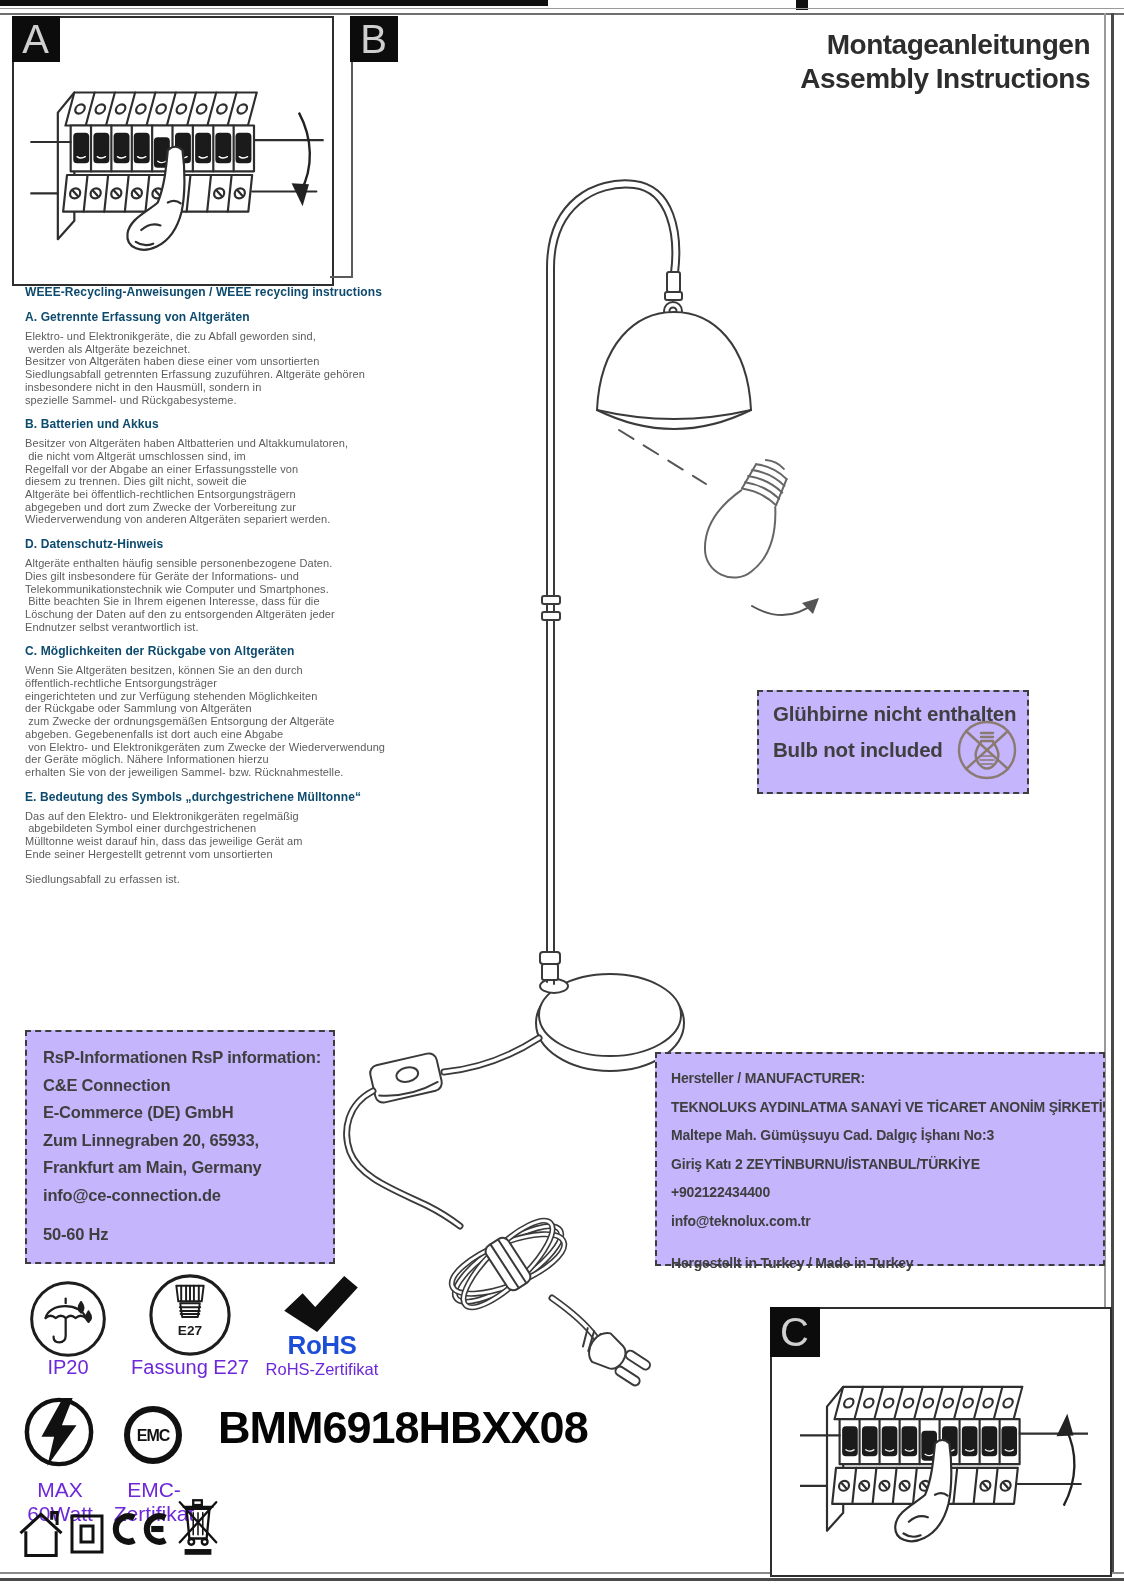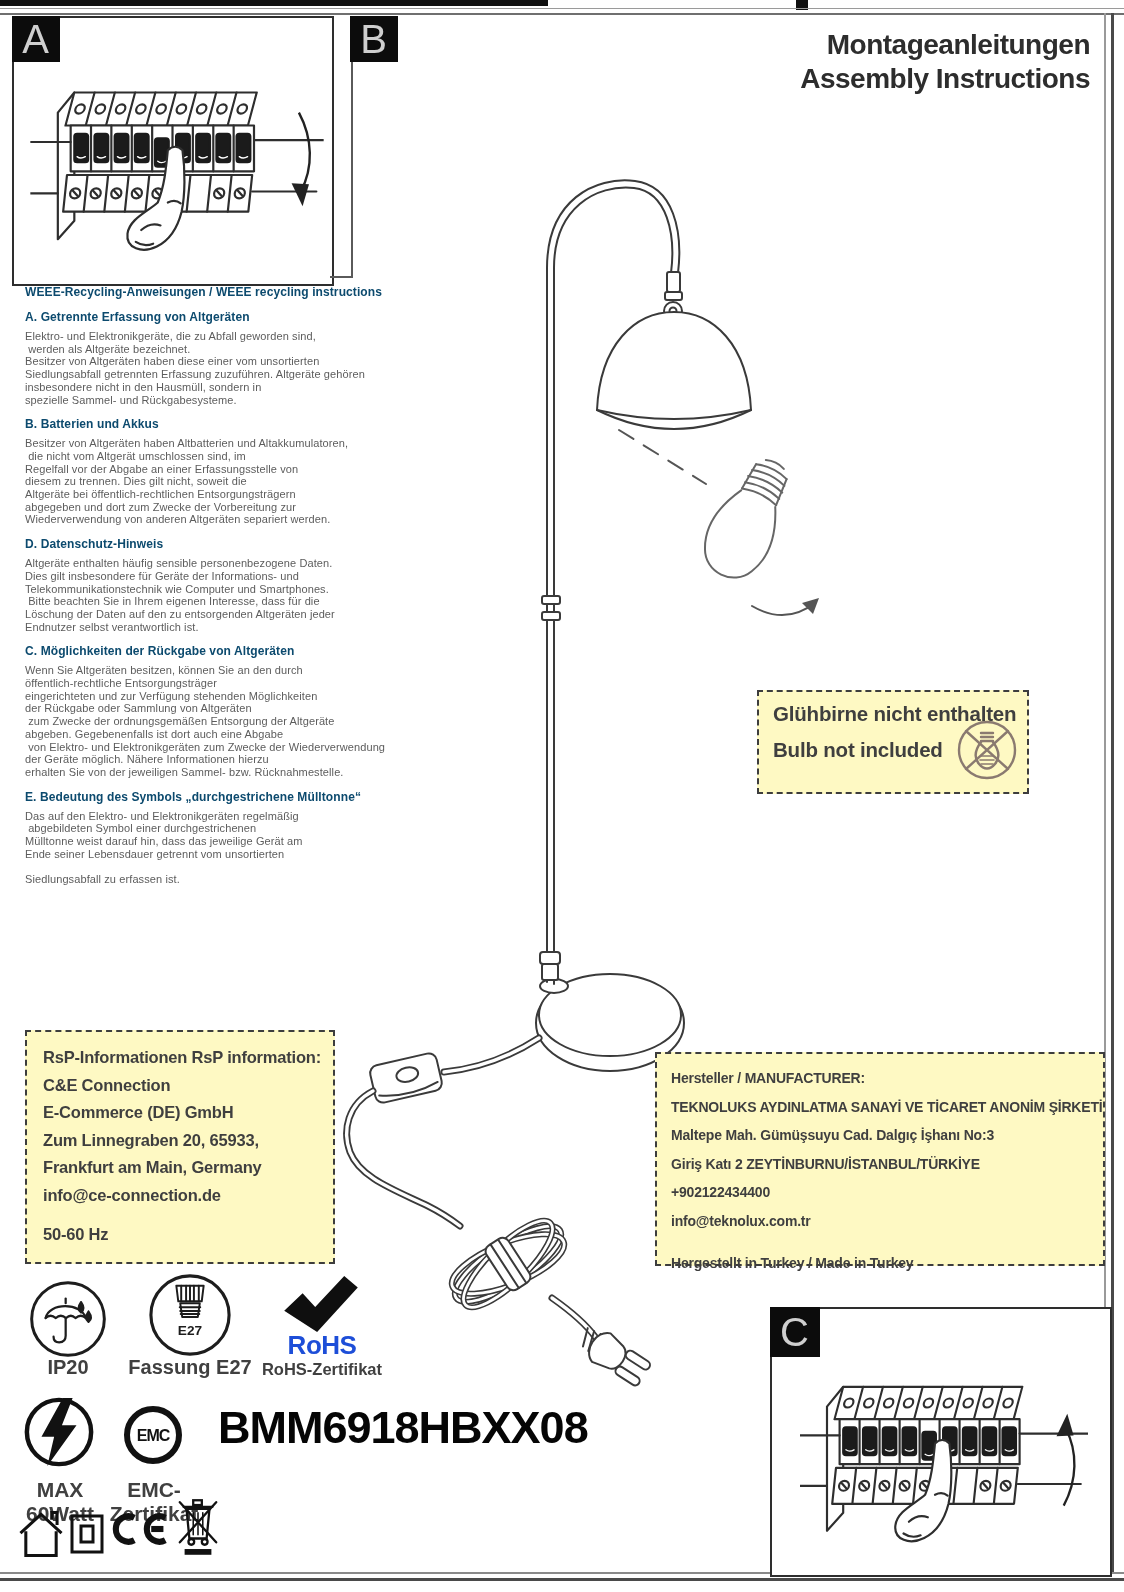--- a/index.html
+++ b/index.html
@@ -32,33 +32,33 @@
   .brand-name{font-size:64px;font-weight:700;letter-spacing:-2px;line-height:66px;}
   .brand-sub{font-size:28px;font-weight:700;color:#2d2d2d;line-height:34px;letter-spacing:-0.5px;}
 
   
   .weee{left:25px;top:286px;width:430px;}
   .weee-h{font-size:12px;font-weight:700;color:#0c4a6e;letter-spacing:0.1px;margin:12px 0 6px 0;line-height:13px;}
   .weee-b{font-size:11px;color:#5c5c5c;line-height:12.7px;white-space:pre-wrap;letter-spacing:0.1px;}
   .weee-sec:first-child .weee-h{margin-top:0;}
 
   
-  .dash-box{border:2.5px dashed #3d3d3d;background:#fef9c3;}
+  .dash-box{border:2.5px dashed #3d3d3d;background:#c4b5fd;}
   .bulb-note{left:757px;top:690px;width:268px;height:100px;}
   .bulb-note-line{position:absolute;left:14px;font-size:20.5px;font-weight:700;color:#3f3f3f;letter-spacing:-0.2px;}
   .rsp{left:25px;top:1030px;width:306px;height:230px;}
   .rsp-line{font-size:16.5px;font-weight:700;color:#3f3f3f;line-height:27.5px;letter-spacing:-0.2px;}
   .rsp-inner{position:absolute;left:16px;top:12px;}
   .mfr{left:655px;top:1052px;width:446px;height:210px;}
   .mfr-inner{position:absolute;left:14px;top:10px;width:424px;}
   .mfr-line{font-size:14px;font-weight:700;color:#3f3f3f;line-height:28.5px;letter-spacing:-0.2px;white-space:nowrap;}
   .gap-top{margin-top:12px;}
 
   
-  .cert-label{font-weight:700;color:#404040;text-align:center;}
+  .cert-label{font-weight:400;color:#6d28d9;text-align:center;}
   .lbl20{font-size:20px;}
   .lbl17{font-size:21px;}
   .rohs-title{font-size:26px;font-weight:700;color:#1d4ed8;text-align:center;letter-spacing:-0.5px;}
   .product-code{font-size:45px;font-weight:700;color:#050505;letter-spacing:-1px;}
 
   svg{display:block;}
   .noptr{pointer-events:none;}
 </style>
 </head>
 <body>
@@ -196,21 +196,21 @@
 abgeben. Gegebenenfalls ist dort auch eine Abgabe
  von Elektro- und Elektronikgeräten zum Zwecke der Wiederverwendung
 der Geräte möglich. Nähere Informationen hierzu
 erhalten Sie von der jeweiligen Sammel- bzw. Rücknahmestelle.</div>
     </div>
     <div class="weee-sec">
       <div class="weee-h">E. Bedeutung des Symbols „durchgestrichene Mülltonne“</div>
       <div class="weee-b">Das auf den Elektro- und Elektronikgeräten regelmäßig
  abgebildeten Symbol einer durchgestrichenen
 Mülltonne weist darauf hin, dass das jeweilige Gerät am
-Ende seiner Lebensdauer getrennt vom unsortierten</div>
+Ende seiner Hergestellt getrennt vom unsortierten</div>
     </div>
     <div class="weee-sec" style="margin-top:12px;">
       <div class="weee-b">Siedlungsabfall zu erfassen ist.</div>
     </div>
   </div>
 
   <svg class="abs noptr" style="left:340px;top:172px;" width="490" height="1220" viewBox="0 0 490 1220">
     <g fill="none" stroke="#3a3a3a" stroke-width="2" stroke-linecap="round" stroke-linejoin="round">
 
       <g>

